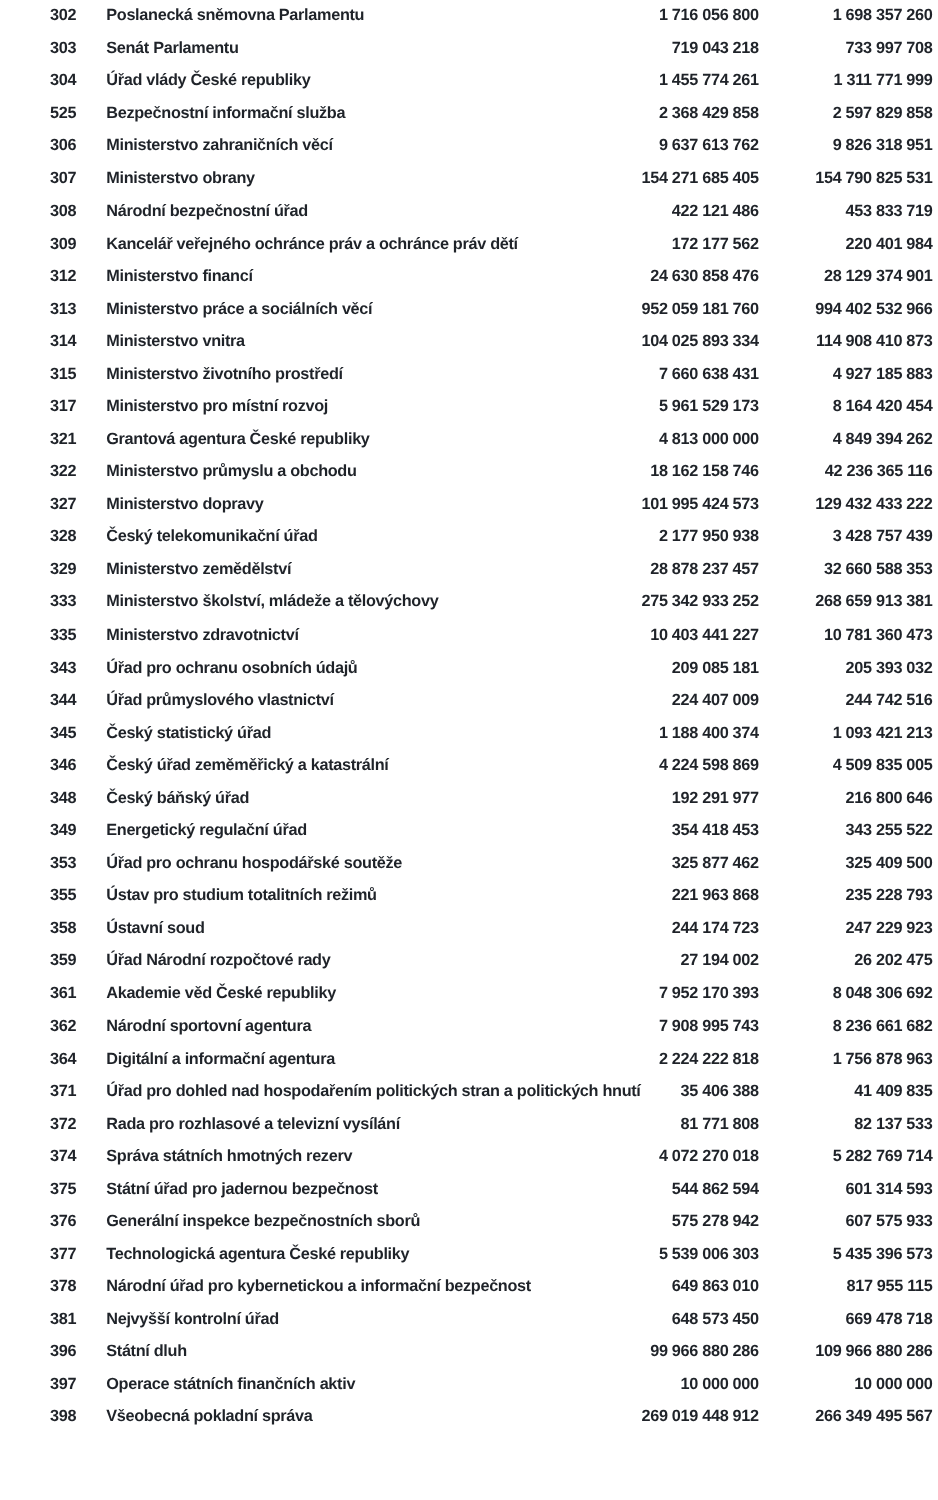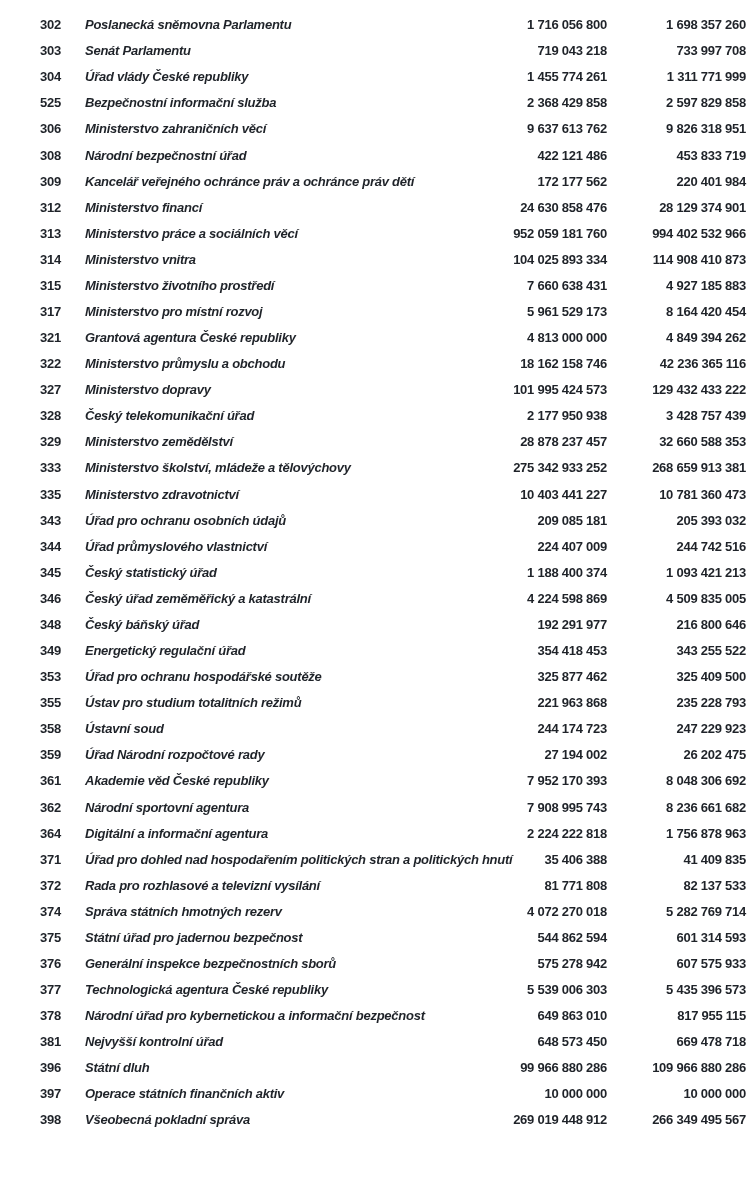--- a/index.html
+++ b/index.html
@@ -14,21 +14,21 @@
     font-family: "Liberation Sans", sans-serif;
   }
   .sheet {
     width: 750px;
     height: 1200px;
     overflow: hidden;
     background: #ffffff;
   }
   .row {
     display: flex;
-    align-items: flex-end;
+    align-items: flex-start;
     height: 26.09px;
     padding-right: 4px;
     box-sizing: border-box;
     font-size: 13px;
     font-weight: 700;
     color: #1f2329;
     letter-spacing: -0.25px;
     line-height: 1;
   }
   .row.clipped {
@@ -40,21 +40,20 @@
     width: 45px;
     margin-left: 40px;
     text-align: left;
     white-space: nowrap;
   }
   .c-name {
     flex: 1 1 auto;
     min-width: 0;
     white-space: nowrap;
     overflow: visible;
-    font-style: italic;
   }
   .c-v1 {
     flex: none;
     width: 138px;
     text-align: right;
     white-space: nowrap;
   }
   .c-v2 {
     flex: none;
     width: 139px;
@@ -92,20 +91,26 @@
         <span class="c-v1">2 368 429 858</span>
         <span class="c-v2">2 597 829 858</span>
       </div>
       <div class="row">
         <span class="c-num">306</span>
         <span class="c-name">Ministerstvo zahraničních věcí</span>
         <span class="c-v1">9 637 613 762</span>
         <span class="c-v2">9 826 318 951</span>
       </div>
       <div class="row">
+        <span class="c-num">307</span>
+        <span class="c-name">Ministerstvo obrany</span>
+        <span class="c-v1">154 271 685 405</span>
+        <span class="c-v2">154 790 825 531</span>
+      </div>
+      <div class="row">
         <span class="c-num">308</span>
         <span class="c-name">Národní bezpečnostní úřad</span>
         <span class="c-v1">422 121 486</span>
         <span class="c-v2">453 833 719</span>
       </div>
       <div class="row">
         <span class="c-num">309</span>
         <span class="c-name">Kancelář veřejného ochránce práv a ochránce práv dětí</span>
         <span class="c-v1">172 177 562</span>
         <span class="c-v2">220 401 984</span>

